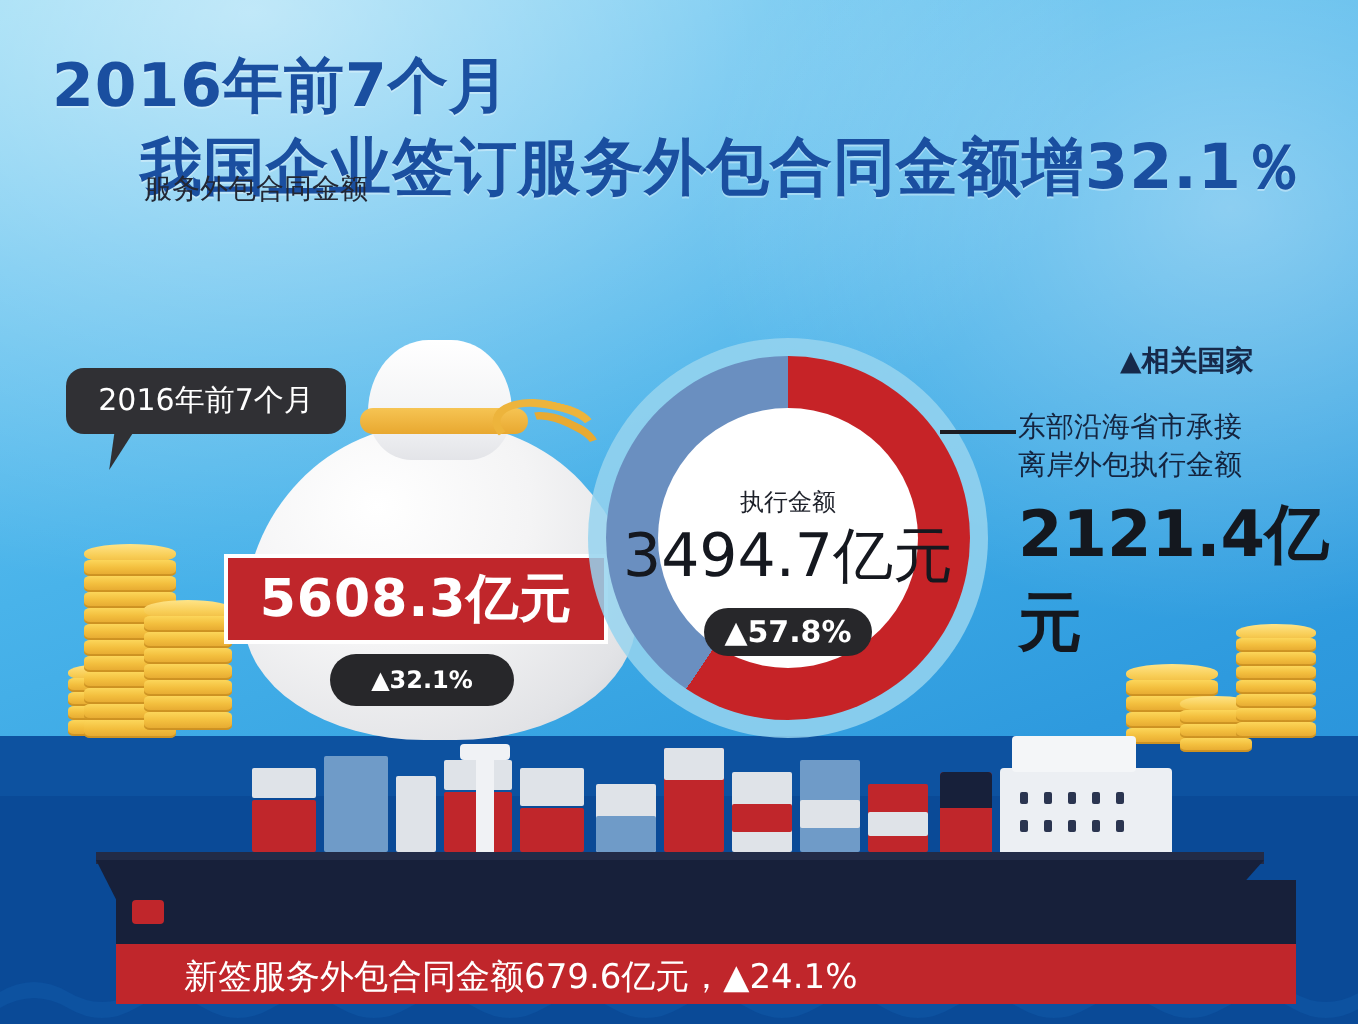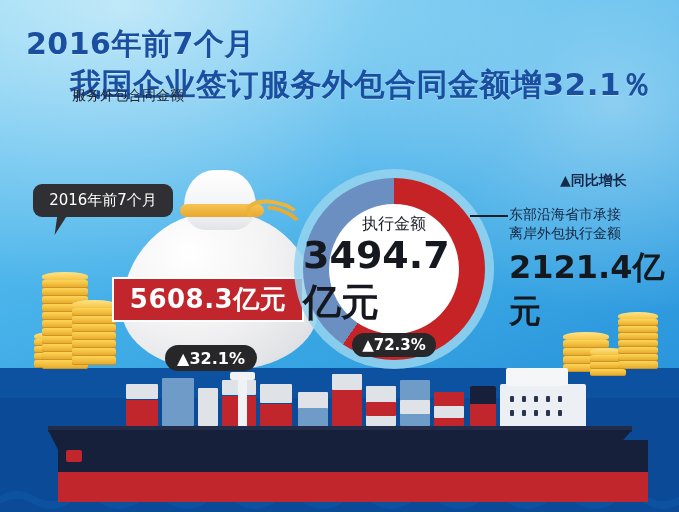--- a/index.html
+++ b/index.html
@@ -92,21 +92,21 @@
   .bag-value-banner span{
     color:#fff;font-size:26px;font-weight:bold;letter-spacing:.5px;
     font-family:"DejaVu Sans","Liberation Sans",sans-serif;
   }
   .pill{
     position:absolute;background:#27272a;border-radius:13px;
     display:flex;align-items:center;justify-content:center;
     color:#fff;font-weight:bold;
     font-family:"DejaVu Sans","Liberation Sans",sans-serif;
   }
-  .bag-pill{left:165px;top:345px;width:92px;height:26px;font-size:16px;}
+  .bag-pill{left:165px;top:327px;width:92px;height:26px;font-size:12px;}
 
   
   .bubble{
     position:absolute;left:33px;top:184px;width:140px;height:33px;
     background:#303034;border-radius:9px;
     display:flex;align-items:center;justify-content:center;
   }
   .bubble span{
     color:#fff;font-size:15px;
     font-family:"DejaVu Sans","Liberation Sans",sans-serif;white-space:nowrap;
@@ -126,26 +126,26 @@
   .donut{position:absolute;left:0;top:0;width:182px;height:182px;}
   .donut-hole{
     position:absolute;left:26px;top:26px;width:130px;height:130px;border-radius:50%;
     background:#ffffff;
   }
   .donut-center{
     position:absolute;left:303px;top:178px;width:182px;height:182px;
     display:flex;flex-direction:column;align-items:center;justify-content:center;
   }
   .donut-label{
-    font-size:16px;color:#1d2029;margin-bottom:-2px;
+    font-size:12px;color:#1d2029;margin-bottom:-2px;
     font-family:"DejaVu Sans","Liberation Sans",sans-serif;
     margin-top:32px;
   }
   .donut-value{
-    font-size:38px;font-weight:bold;color:#15181f;letter-spacing:0px;
+    font-size:30px;font-weight:normal;color:#15181f;letter-spacing:0px;
     font-family:"DejaVu Sans","Liberation Sans",sans-serif;
   }
   .donut-pill{
     margin-top:5px;width:84px;height:24px;position:relative;left:0;top:0;
     font-size:15px;
   }
 
   
   .legend-note{
     position:absolute;left:560px;top:172px;font-size:14px;color:#16294a;font-weight:bold;
@@ -312,24 +312,24 @@
   <div class="bubble-tail"></div>
 
   <div class="donut-wrap">
     <div class="donut-halo"></div>
     <div class="donut" style="border-radius:50%;background:conic-gradient(#c62327 0deg 214deg, #6a8fc0 214deg 360deg);"></div>
     <div class="donut-hole"></div>
   </div>
   <div class="donut-center">
     <div class="donut-label">执行金额</div>
     <div class="donut-value">3494.7亿元</div>
-    <div class="pill donut-pill">▲72.3%</div>
-  </div>
-
-  <div class="legend-note">▲同比增长</div>
+    <div class="pill donut-pill">▲57.8%</div>
+  </div>
+
+  <div class="legend-note">▲相关国家</div>
   <div class="leader-line"></div>
   <div class="right-block">
     <div class="right-text">东部沿海省市承接</div>
     <div class="right-text">离岸外包执行金额</div>
     <div class="right-value">2121.4亿元</div>
   </div>
 
   <div class="ship">
 
     <div class="container" style="left:192px;top:14px;width:34px;height:30px;background:#c0262b;"></div>
@@ -380,14 +380,15 @@
   <div class="wave-row">
     <svg width="679" height="26" viewBox="0 0 679 26" preserveAspectRatio="none">
       <path d="M0 10 Q 17 0 34 10 T 68 10 T 102 10 T 136 10 T 170 10 T 204 10 T 238 10 T 272 10 T 306 10 T 340 10 T 374 10 T 408 10 T 442 10 T 476 10 T 510 10 T 544 10 T 578 10 T 612 10 T 646 10 T 680 10 L 680 26 L 0 26 Z" fill="#0d52a0"></path>
       <path d="M0 18 Q 17 8 34 18 T 68 18 T 102 18 T 136 18 T 170 18 T 204 18 T 238 18 T 272 18 T 306 18 T 340 18 T 374 18 T 408 18 T 442 18 T 476 18 T 510 18 T 544 18 T 578 18 T 612 18 T 646 18 T 680 18 L 680 26 L 0 26 Z" fill="#0a4a97"></path>
     </svg>
   </div>
 
   <div class="banner-dark"></div>
   <div class="banner-icon"></div>
   <div class="banner-red"></div>
+  <div class="banner-red-text">新签服务外包合同金额679.6亿元，▲24.1%</div>
 
 </div>
 
 </body></html>

